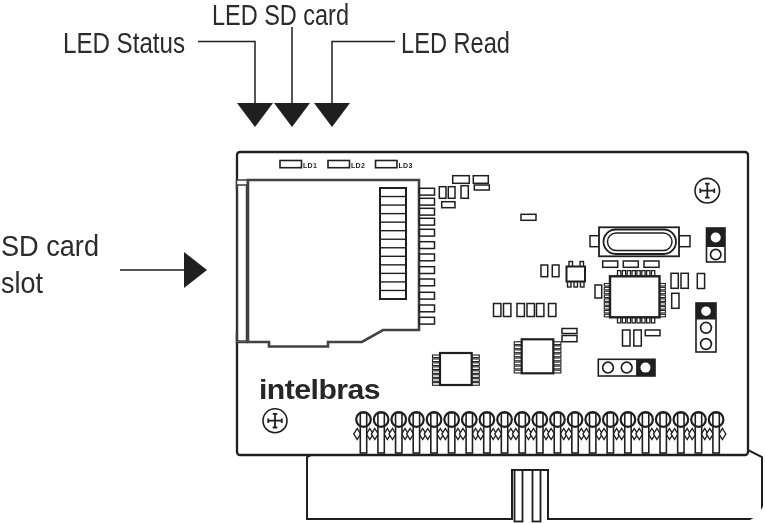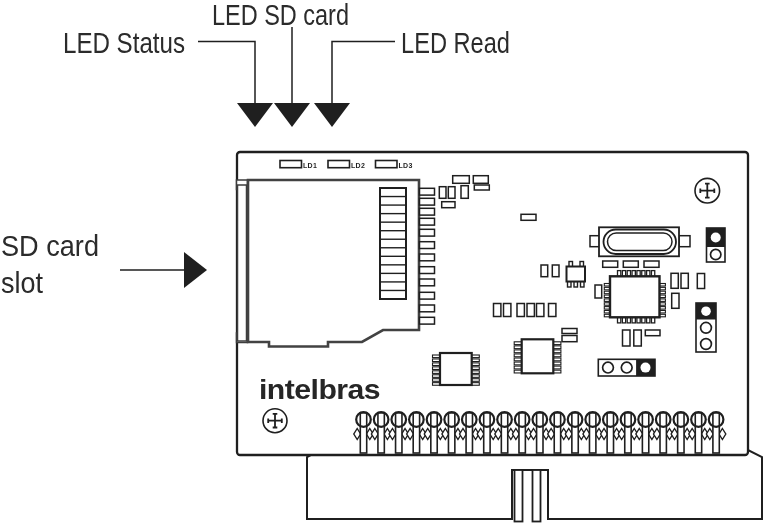--- a/index.html
+++ b/index.html
@@ -2,20 +2,21 @@
 <html><head>
 <meta charset="utf-8">
 <style>
   html,body{margin:0;padding:0;background:#ffffff;}
   .stage{
     position:relative;
     width:765px;height:523px;
     background:#ffffff;
     font-family:"Liberation Sans", sans-serif;
     overflow:hidden;
+    border-radius:27px;
   }
   svg text{
     font-family:"Liberation Sans", sans-serif;
     fill:#2b2b2b;
   }
   .callout{font-size:29px;}
   .ld-label{font-size:7px;font-weight:bold;letter-spacing:.3px;fill:#1f1f1f;}
   .logo{font-size:28px;font-weight:bold;letter-spacing:-.5px;fill:#262626;}
 </style>
 </head>

